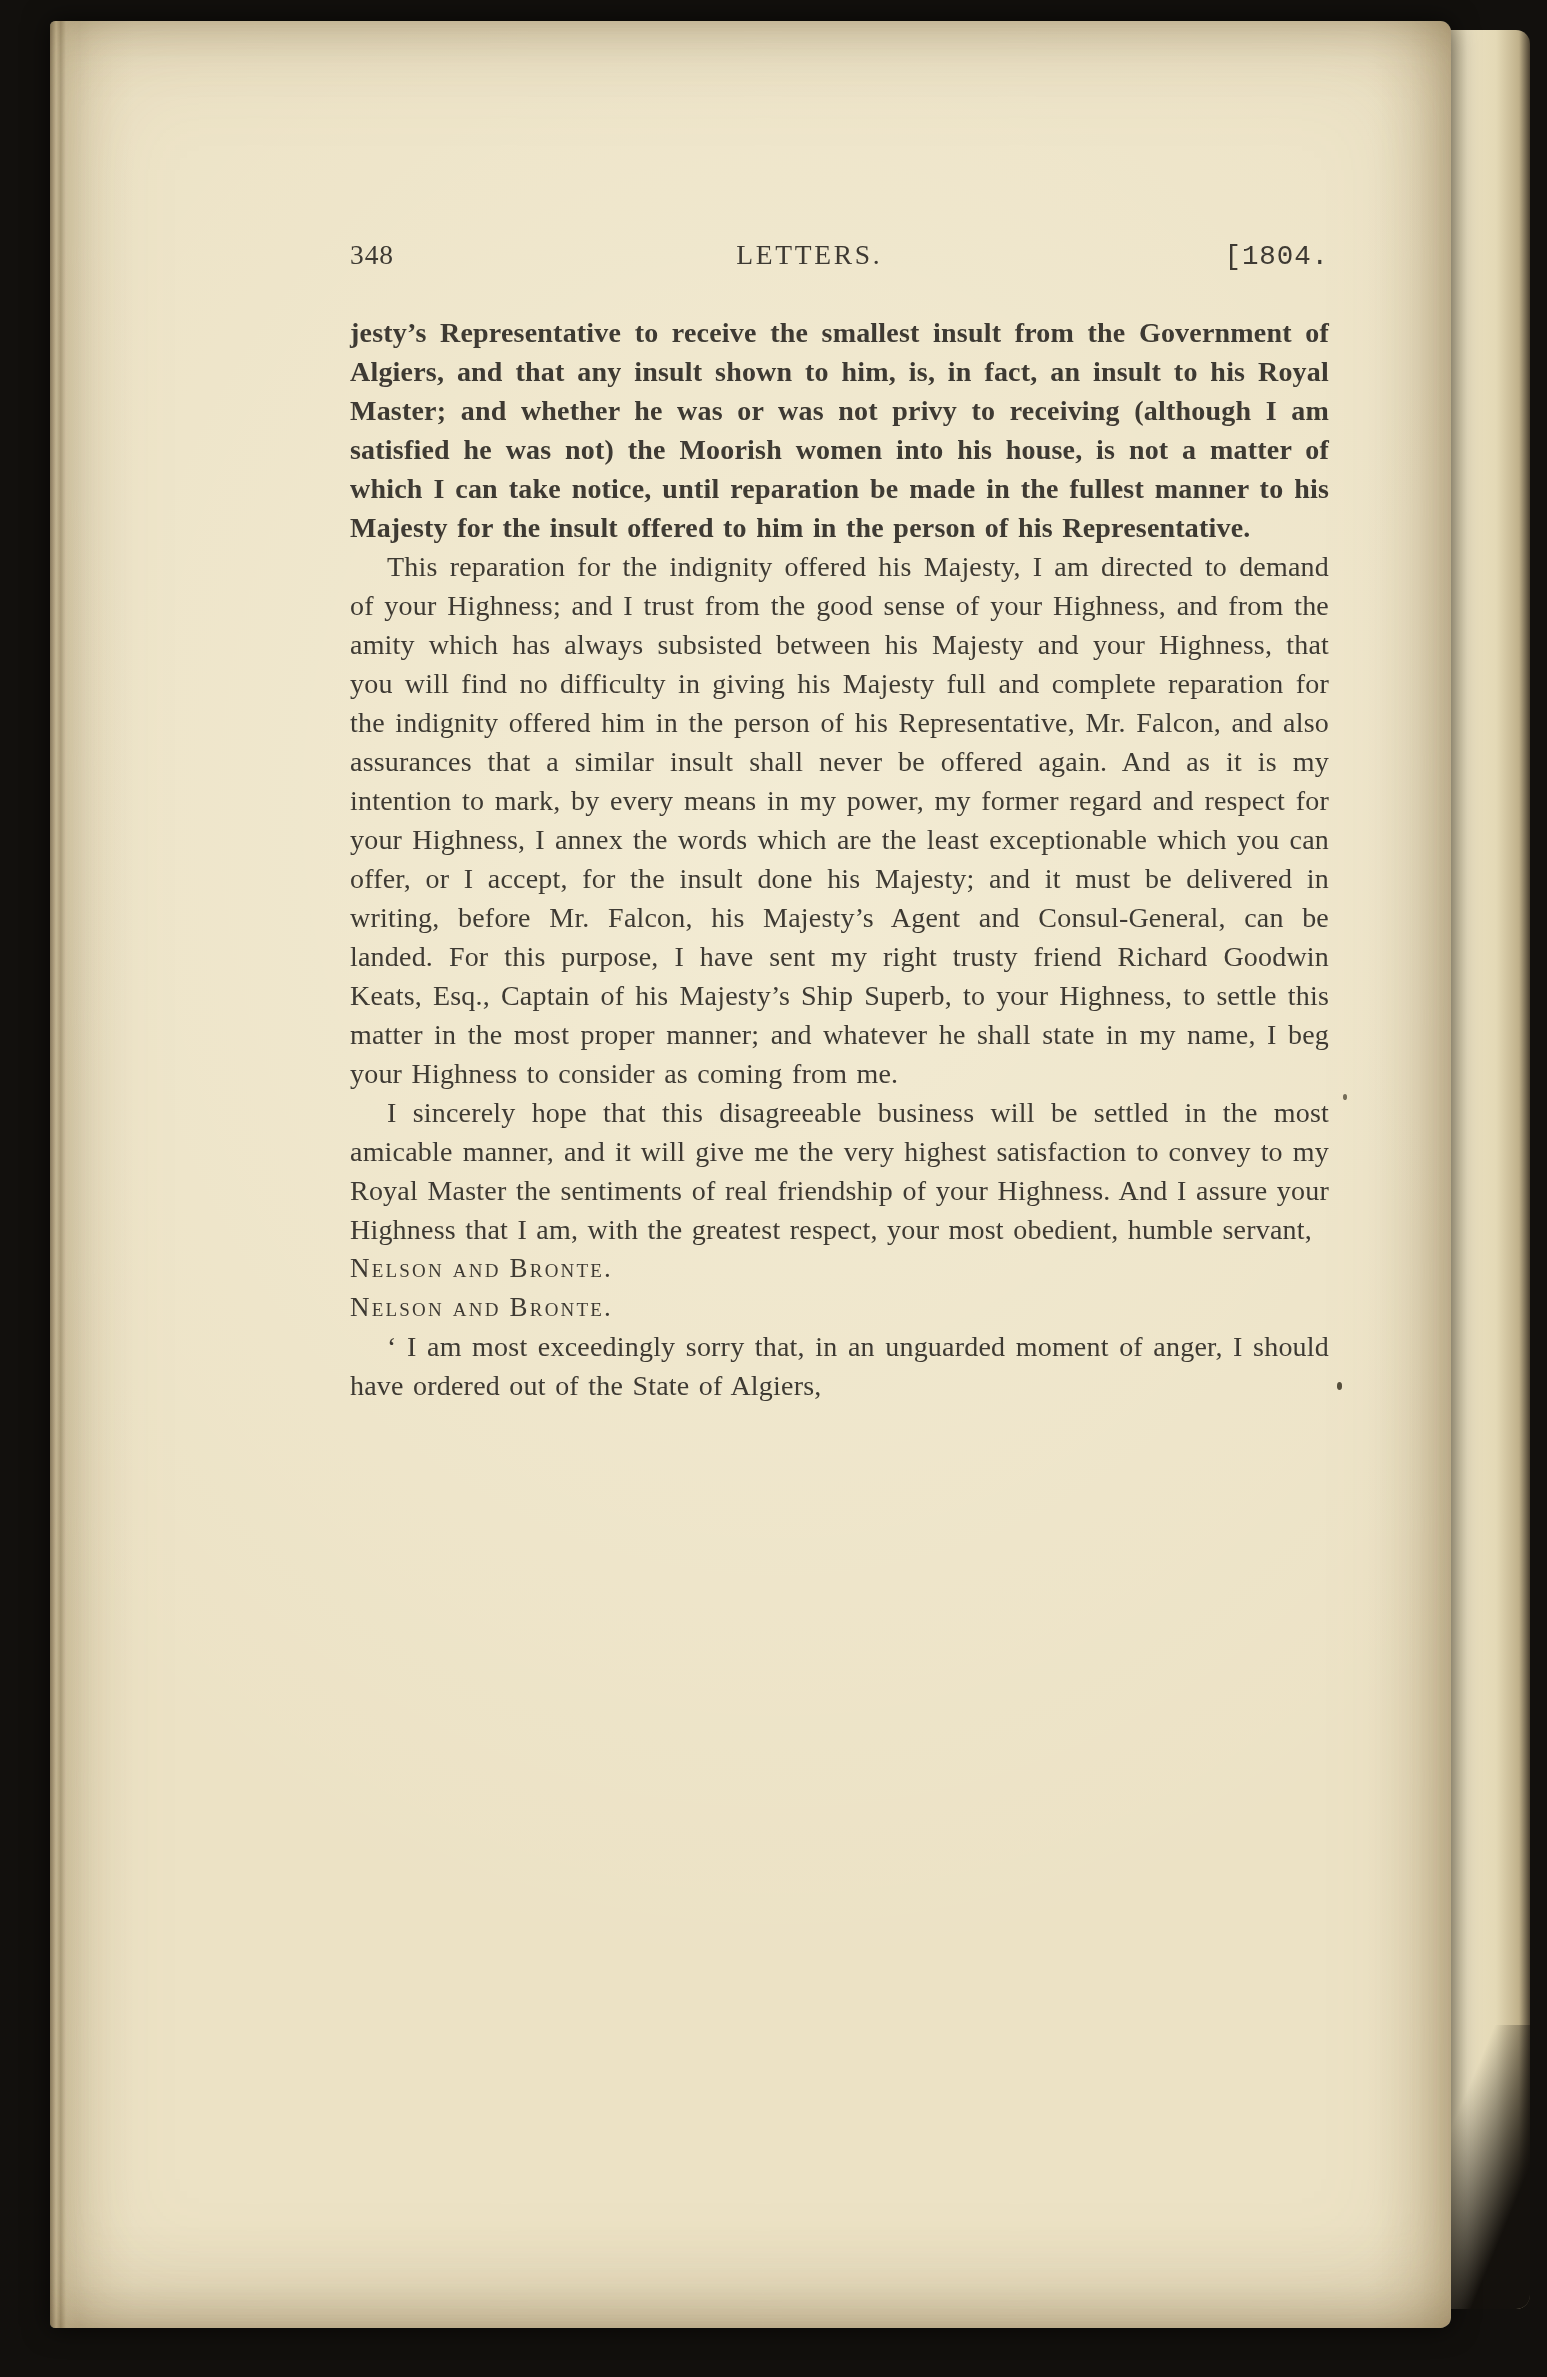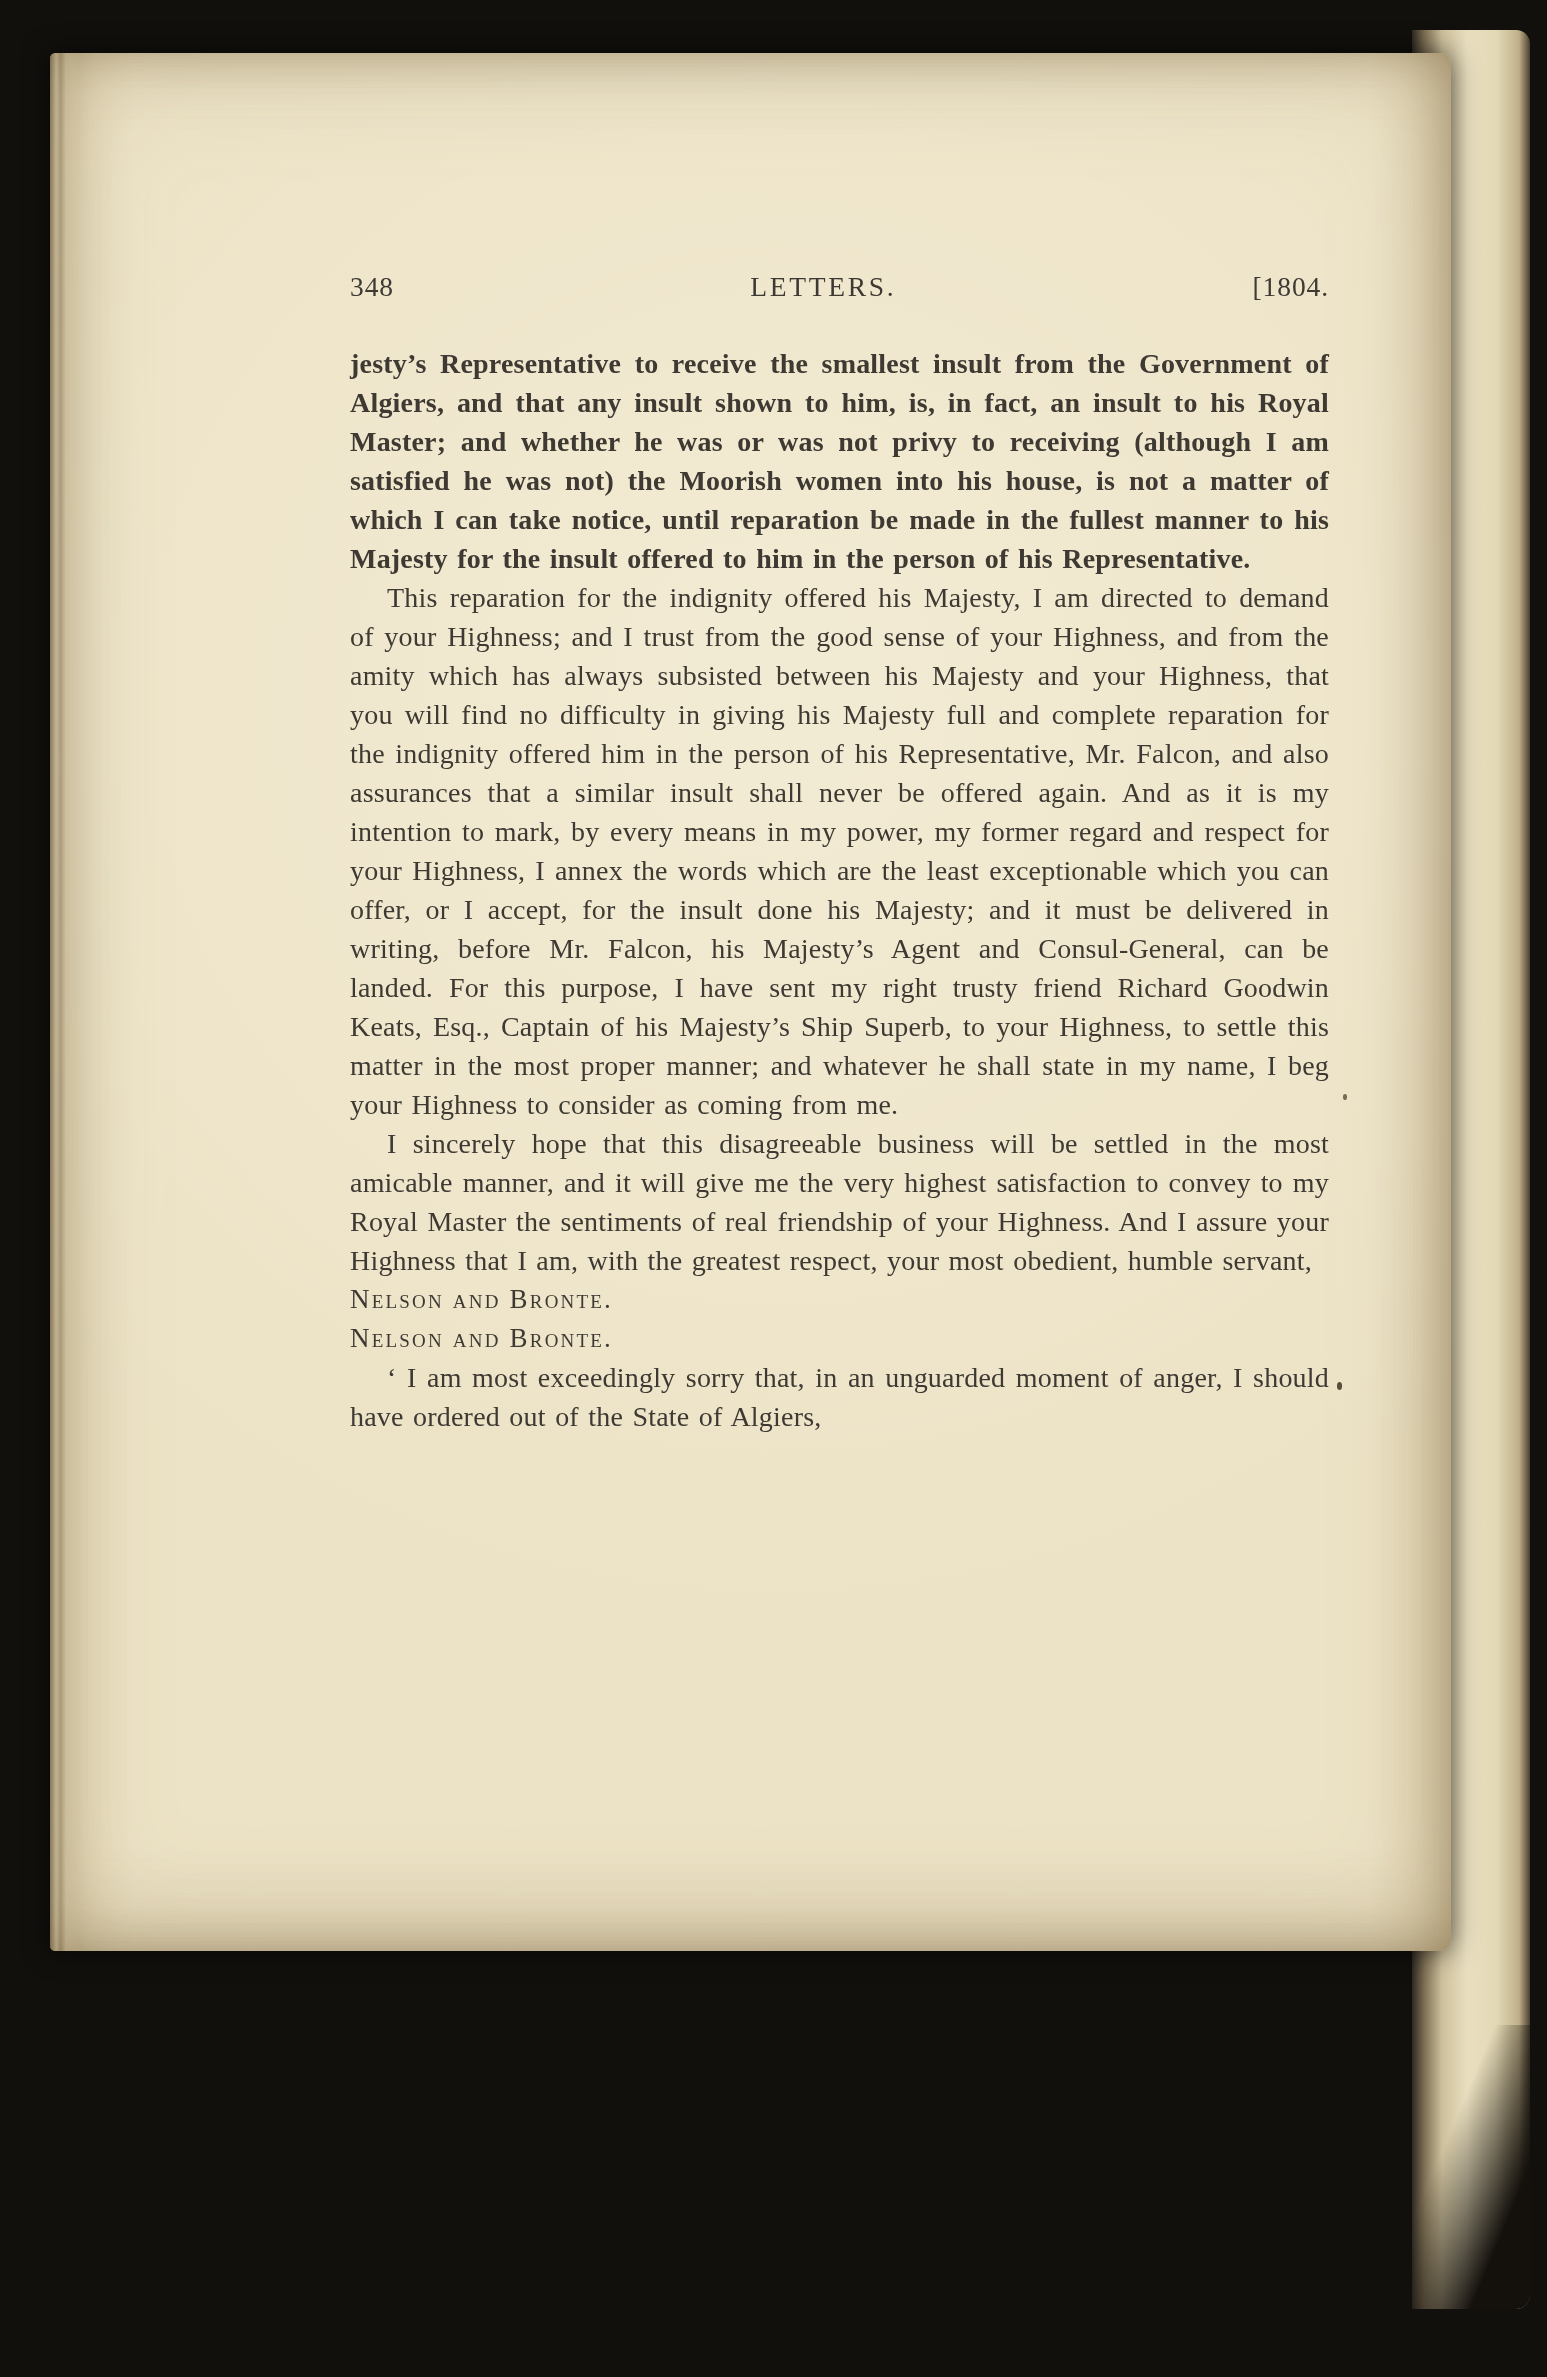--- a/index.html
+++ b/index.html
@@ -26,55 +26,54 @@
   }
   
   .next-page-shadow{
     position:absolute;left:1412px;top:2025px;width:118px;height:284px;
     background:linear-gradient(to top left, #14110d 0%, #14110d 25%, rgba(20,17,13,0) 65%);
     border-radius:0 0 14px 0;
   }
 
   
   .page{
-    position:absolute;left:50px;top:21px;width:1401px;height:1898px;
+    position:absolute;left:50px;top:21px;width:1401px;height:2307px;
     background:
       radial-gradient(120% 85% at 52% 34%, rgba(255,253,240,0.35) 0%, rgba(255,253,240,0) 60%),
       linear-gradient(90deg, #dfd3b2 0%, #ece2c5 6%, #ece2c5 94%, #e0d4b3 100%),
       #ece2c5;
     border-radius:5.3px 10.7px 10.7px 5.3px;
     box-shadow:
       inset 0 0 124px rgba(150,125,80,0.22),
       inset -28px 0 62px -27px rgba(110,88,52,0.45),
       inset 25px 0 49px -23px rgba(100,82,50,0.5),
       inset 0 -62px 80px -44px rgba(120,98,60,0.30),
       inset 0 49px 71px -44px rgba(120,98,60,0.22),
       0 0 27px rgba(0,0,0,0.65);
-    margin-top: 32px;
   }
   
   .page::before{
     content:"";position:absolute;left:0;top:0;bottom:0;width:30px;
     background:
       linear-gradient(90deg, rgba(70,56,34,0.40) 0px, rgba(220,205,165,0.25) 6.2px,
         rgba(95,78,48,0.22) 10.7px, rgba(230,218,180,0.18) 16px, rgba(0,0,0,0) 30px);
     border-radius:5.3px 0 0 5.3px;
   }
 
   .text-area{
     position:absolute;left:300px;top:218px;width:979px;
     color:#3e3a33;
   }
   .header{
     display:flex;justify-content:space-between;align-items:baseline;
     font-size:27.5px;margin-bottom:41px;
   }
   .header .title{letter-spacing:2.7px;}
   .header .pagenum{letter-spacing:0.9px;}
-  .header .year{letter-spacing:0.9px;}
+  .header .year{letter-spacing:0.9px;font-family:Liberation Mono, monospace;}
 
   p{
     margin:0;font-size:28px;line-height:39px;
     text-align:justify;text-indent:37px;word-spacing:2.2px;
     letter-spacing:0.2px;
   }
   p.noindent{text-indent:0;font-weight:bold;}
 
   .signature{
     font-size:27px;line-height:39px;

